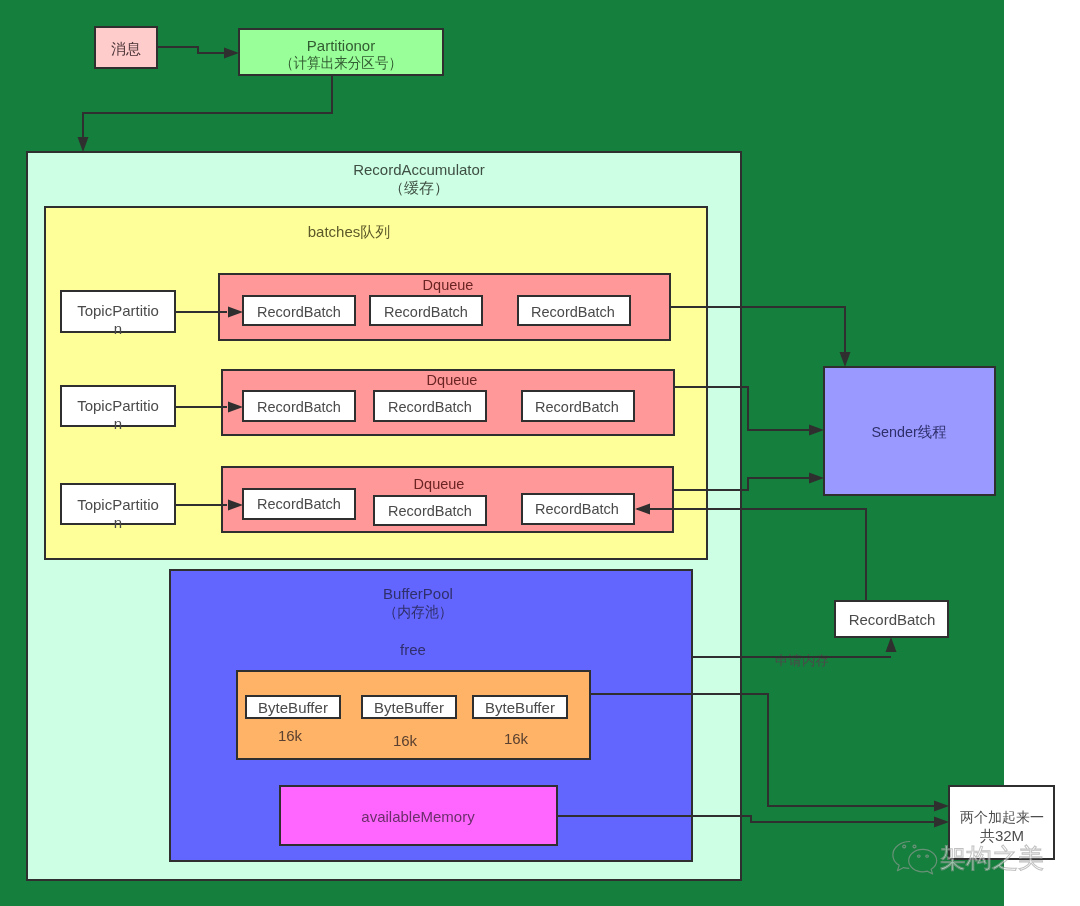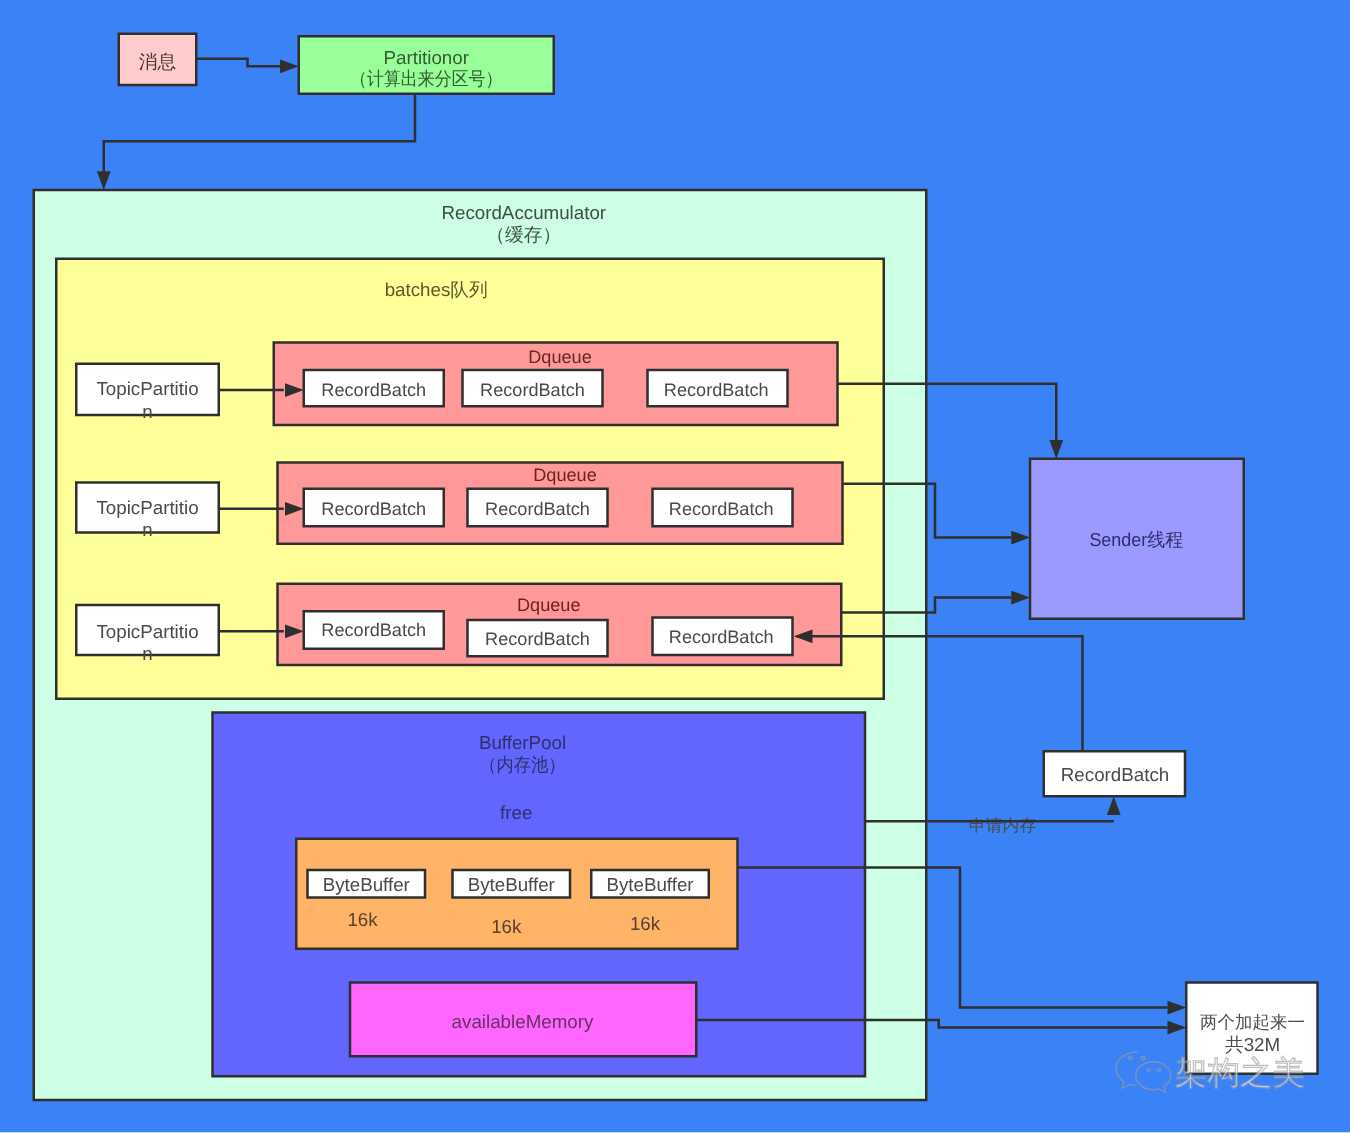--- a/index.html
+++ b/index.html
@@ -1,19 +1,19 @@
 <!DOCTYPE html>
 <html><head>
 <meta charset="utf-8">
 <title>Kafka Producer RecordAccumulator Diagram</title>
 <style>
   html,body{margin:0;padding:0;background:#ffffff;}
   body{width:1080px;height:906px;overflow:hidden;
        font-family:"Liberation Sans","DejaVu Sans",sans-serif;}
-  #stage{position:relative;width:1080px;height:906px;background:#3b82f6;}
+  #stage{position:relative;width:1004px;height:906px;background:#15803d;}
   svg{display:block;}
   text{-webkit-font-smoothing:antialiased;}
   text{font-family:"Liberation Sans","DejaVu Sans",sans-serif;}
   .t{text-anchor:middle;}
   .bx{stroke:#2f2f2f;stroke-width:2;}
   .ln{stroke:#2f2f2f;stroke-width:2;fill:none;}
   .ar{fill:#2f2f2f;}
 
 </style>
 </head>

